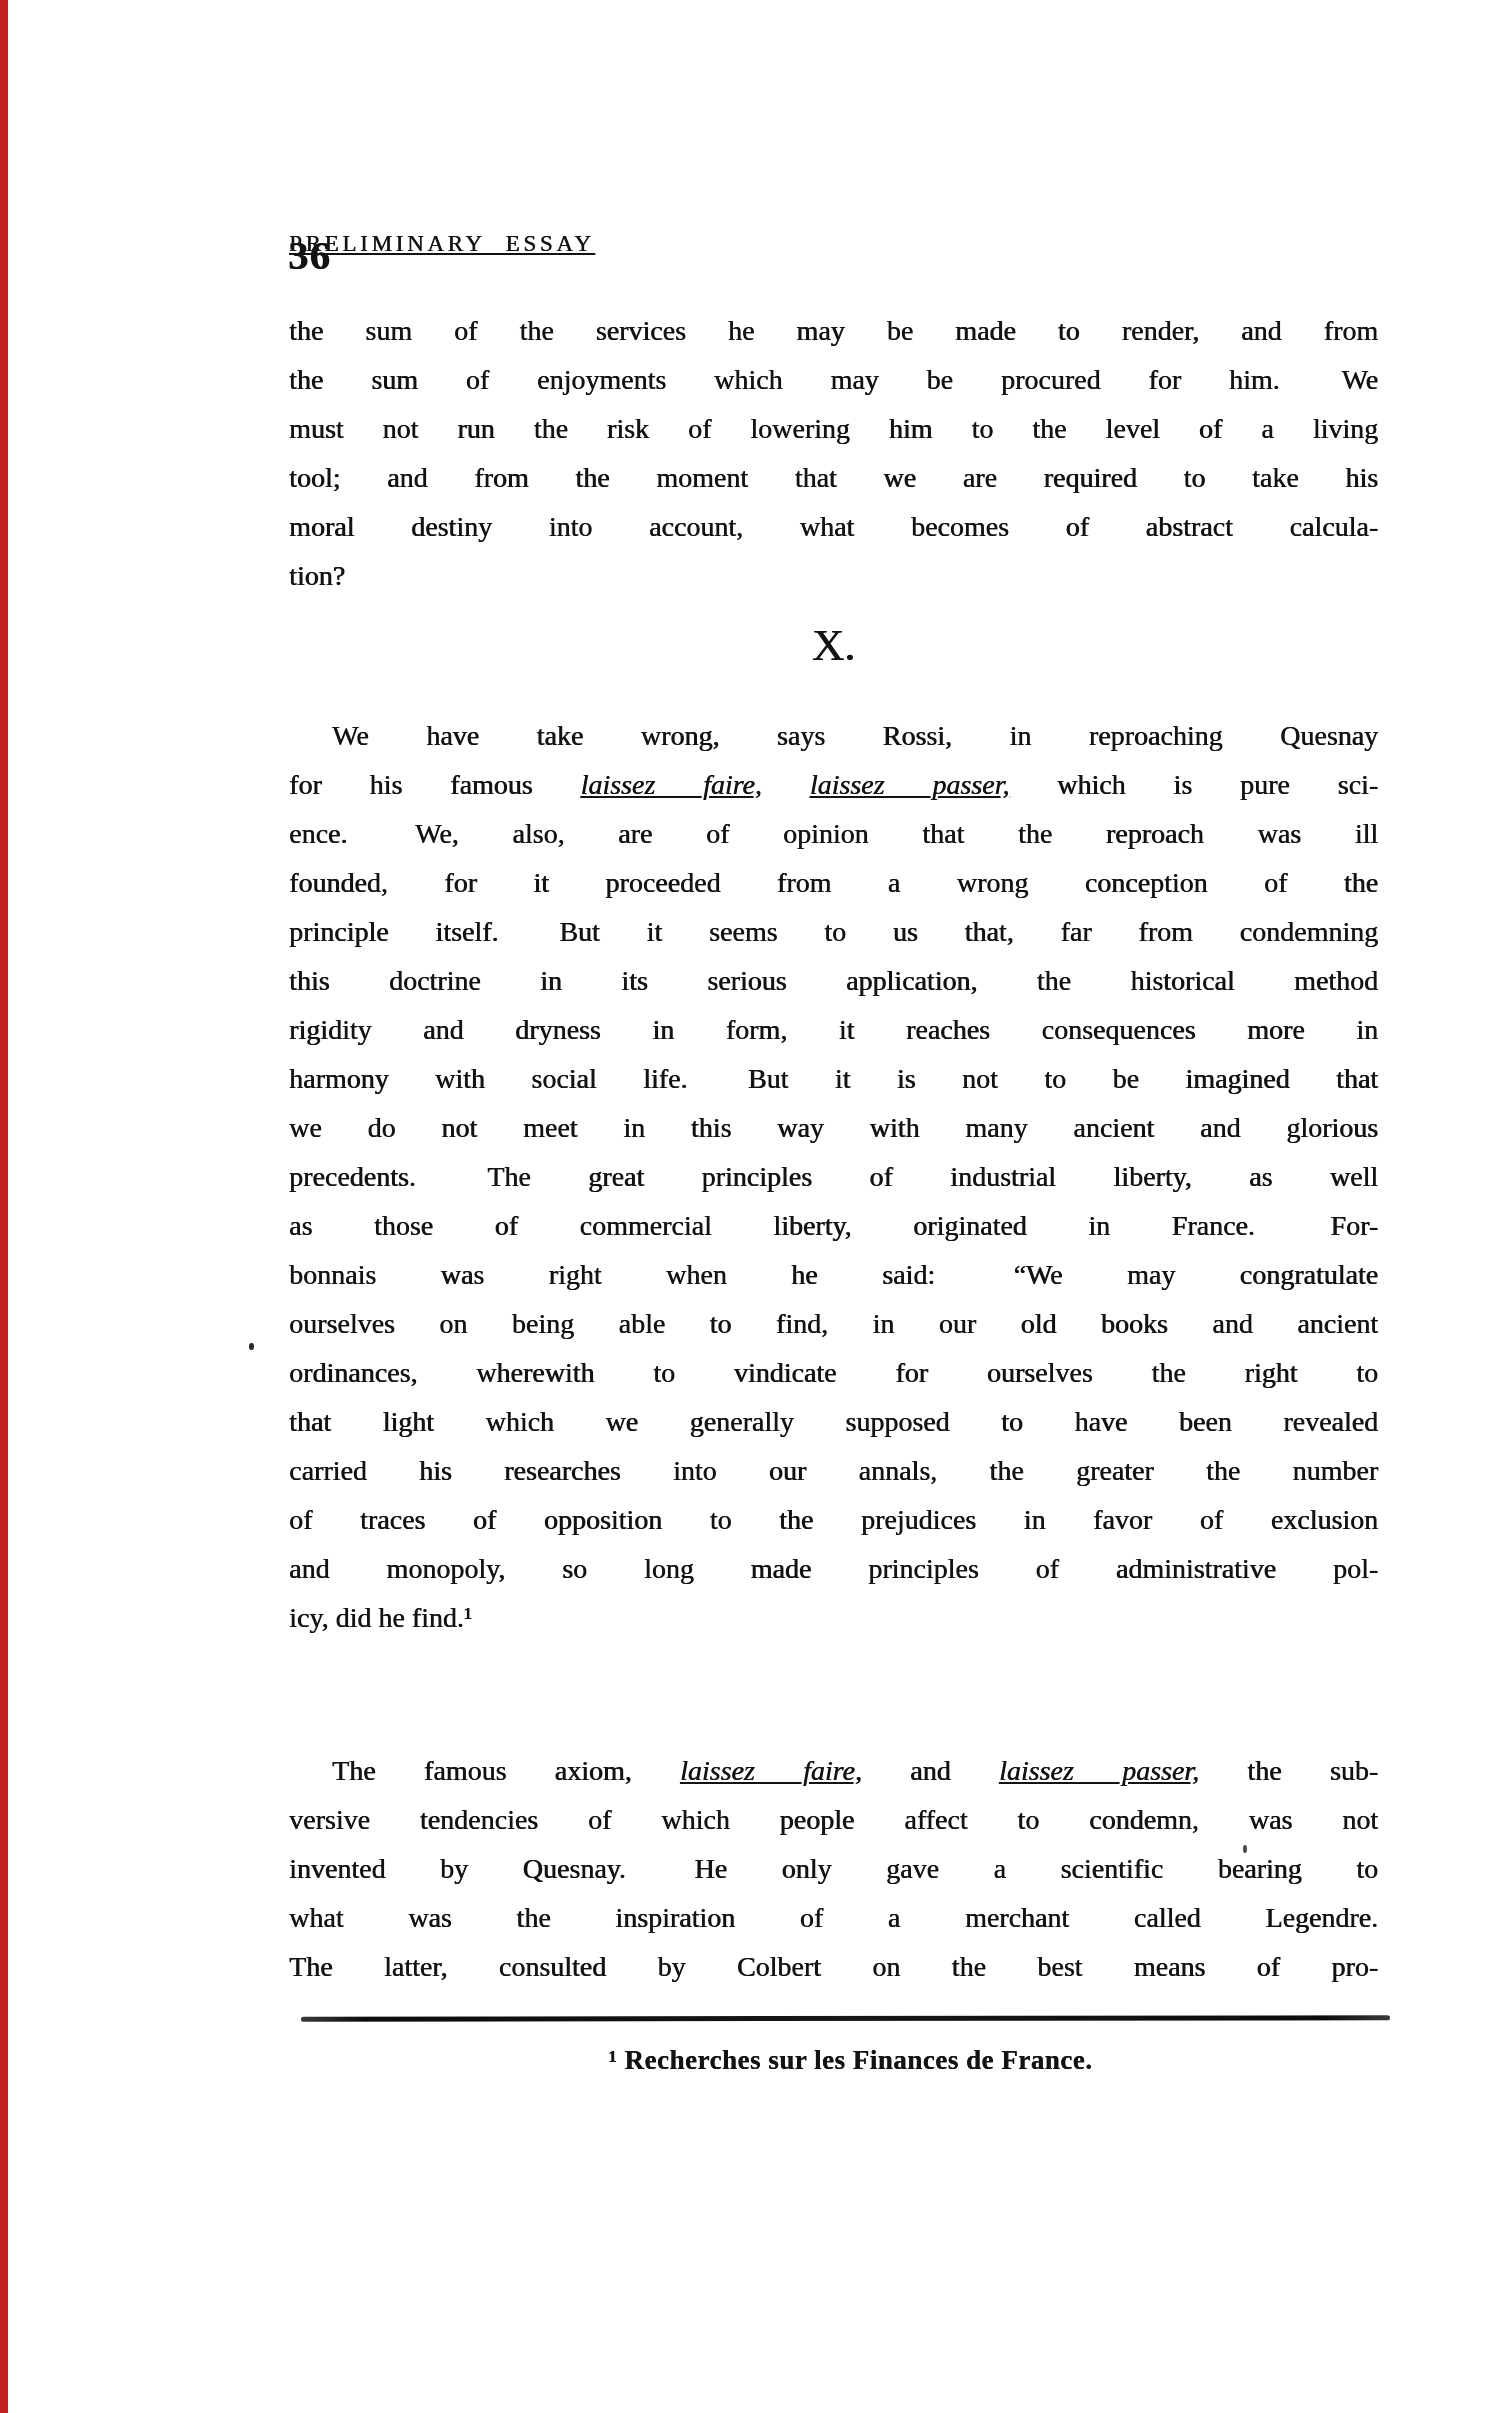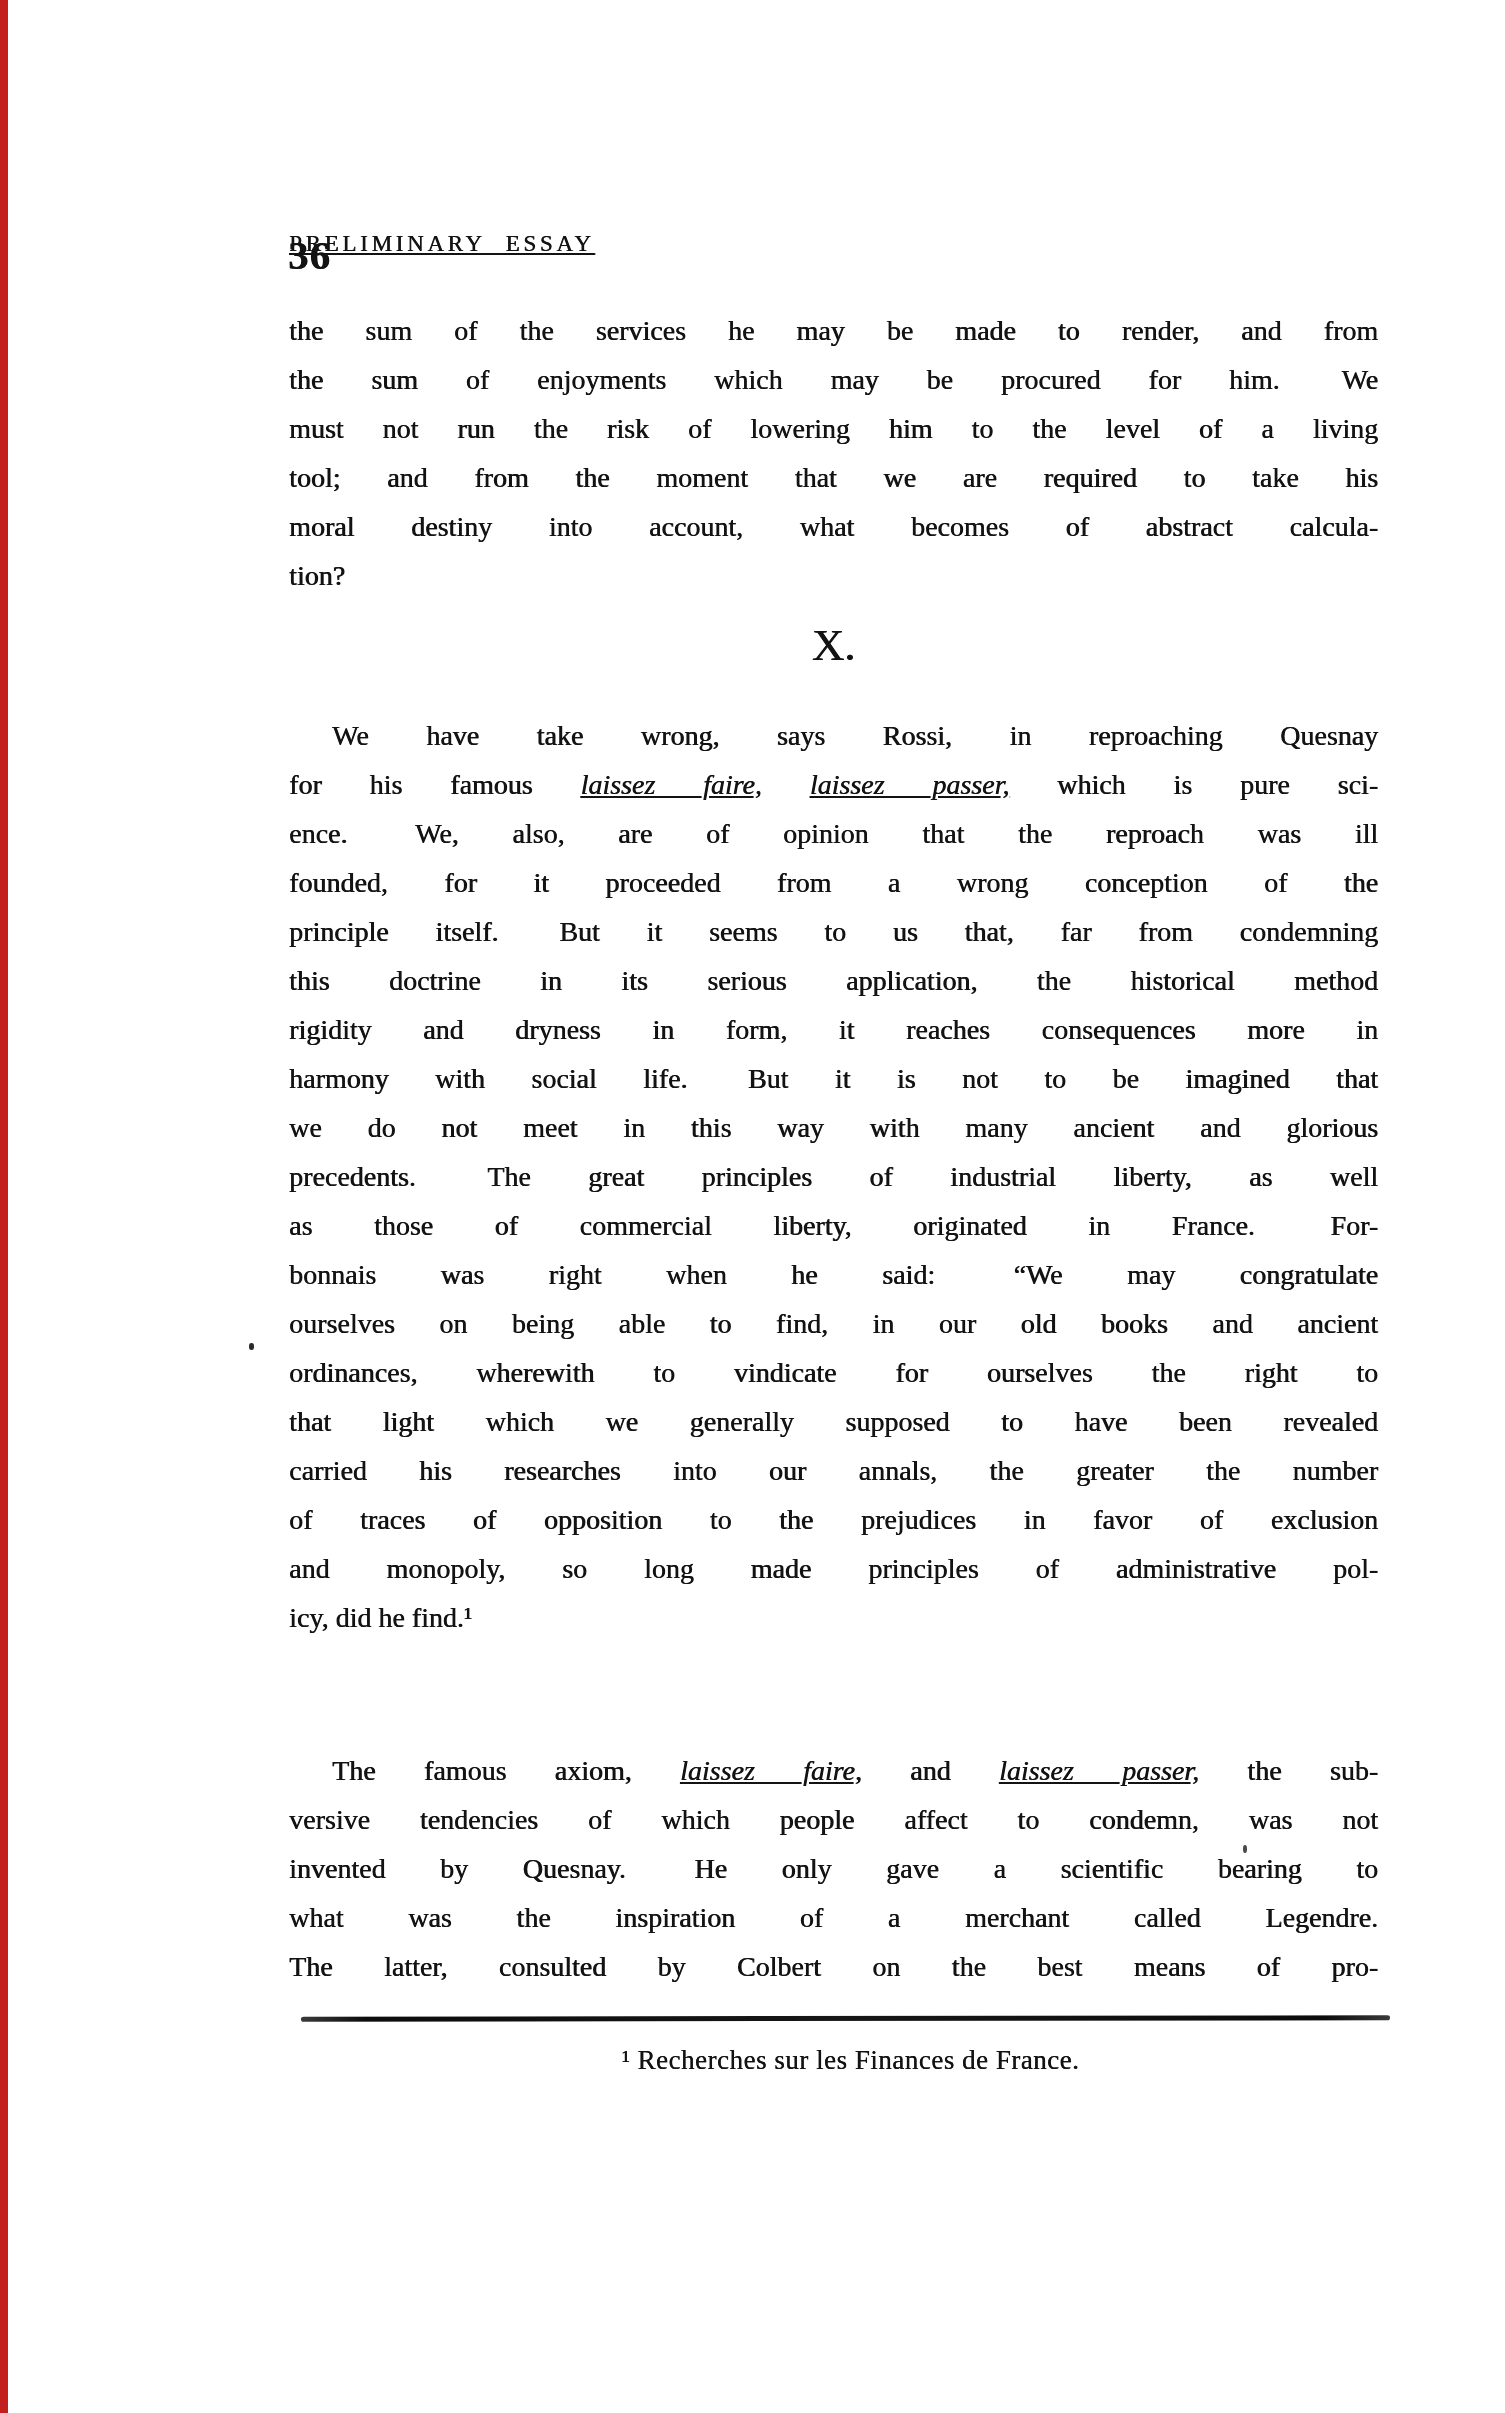--- a/index.html
+++ b/index.html
@@ -38,21 +38,21 @@
     text-shadow:0.6px 0 currentColor;
   }
   .rule{
     position:absolute;left:301px;top:2016px;width:1089px;height:4.7px;
     background:linear-gradient(90deg,#3a3a3a,#0c0c0c 6%,#161616 50%,#0c0c0c 94%,#3a3a3a);
     border-radius:2.8px/50%;
     transform:rotate(-0.08deg);
   }
   .footnote{
     position:absolute;left:306px;top:2045px;width:1089px;
-    text-align:center;font-size:27px;font-weight:normal;letter-spacing:0.5px;
+    text-align:center;font-size:27px;font-weight:bold;letter-spacing:0.5px;
     text-shadow:0.3px 0 currentColor;
   }
   .speck{position:absolute;background:#2a2a2a;border-radius:50%;}
   .s1{left:249px;top:1343px;width:4.7px;height:6.5px;}
   .s2{left:1243px;top:1845px;width:3.7px;height:7.5px;opacity:.85;}
 </style>
 </head>
 <body>
 
 <div class="red-edge" style="background: rgb(196, 31, 31);"></div>

